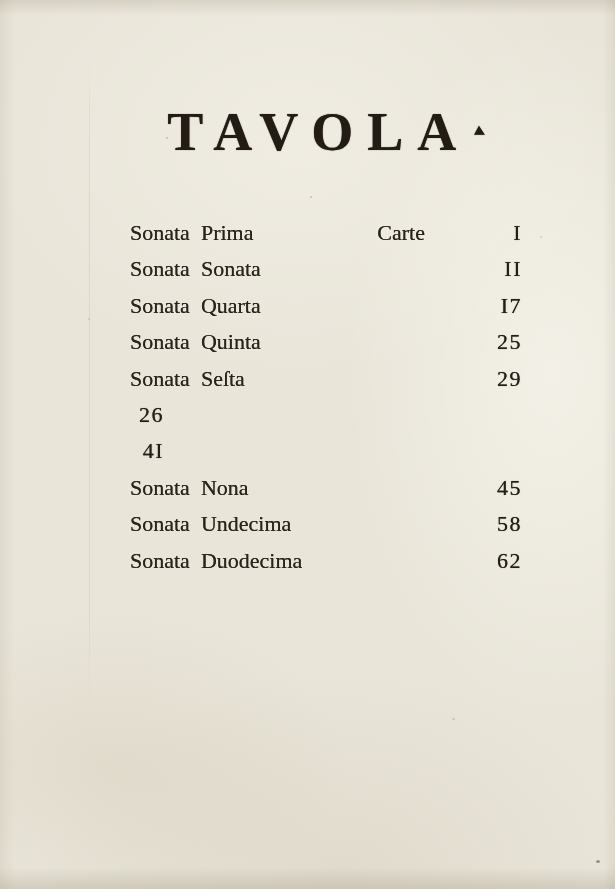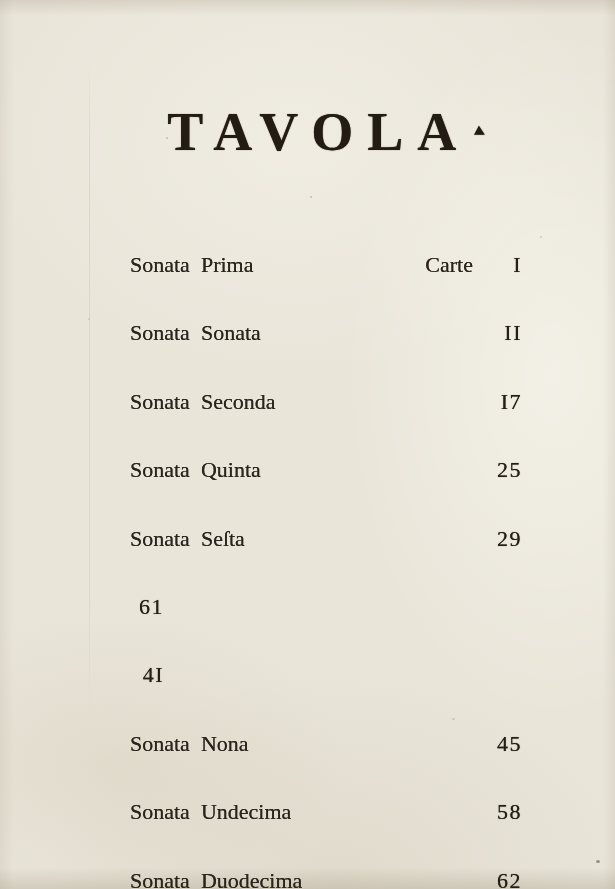--- a/index.html
+++ b/index.html
@@ -77,25 +77,24 @@
     width: 392px;
   }
   .row {
     display: flex;
     justify-content: space-between;
     align-items: baseline;
     height: 36.4px;
     line-height: 36.4px;
     font-size: 22px;
     white-space: nowrap;
-    margin-top: 32px;
   }
   .entry-label { color: #2a241d; text-shadow: 0 0 0.6px rgba(42,36,29,0.85); }
   .entry-prefix { margin-right: 11px; }
-  .page-col { display: flex; align-items: flex-end; }
+  .page-col { display: flex; align-items: flex-end; gap: 48px; }
   .carte-header { margin-right: 15px; text-shadow: 0 0 0.6px rgba(42,36,29,0.85); }
   .page-num {
     min-width: 34px;
     text-align: right;
     letter-spacing: 1.5px;
     color: #241e17;
     text-shadow: 0 0 0.7px rgba(36,30,23,0.9);
   }
 </style>
 </head>
@@ -125,21 +124,21 @@
 
 
     <div class="row">
       <div class="entry-label"><span class="entry-prefix">Sonata</span><span>Sonata</span></div>
       <div class="page-col">
           <span class="page-num">II</span>
         </div>
     </div>
 
     <div class="row">
-      <div class="entry-label"><span class="entry-prefix">Sonata</span><span>Seconda</span></div>
+      <div class="entry-label"><span class="entry-prefix">Sonata</span><span>Quarta</span></div>
       <div class="page-col">
           <span class="page-num">I7</span>
         </div>
     </div>
 
     <div class="row">
       <div class="entry-label"><span class="entry-prefix">Sonata</span><span>Quinta</span></div>
       <div class="page-col">
           <span class="page-num">25</span>
         </div>
@@ -147,21 +146,21 @@
 
     <div class="row">
       <div class="entry-label"><span class="entry-prefix">Sonata</span><span>Seſta</span></div>
       <div class="page-col">
           <span class="page-num">29</span>
         </div>
     </div>
 
     <div class="row">
       <div class="page-col">
-          <span class="page-num">61</span>
+          <span class="page-num">26</span>
         </div>
     </div>
 
     <div class="row">
       <div class="page-col">
           <span class="page-num">4I</span>
         </div>
     </div>
 
     <div class="row">

